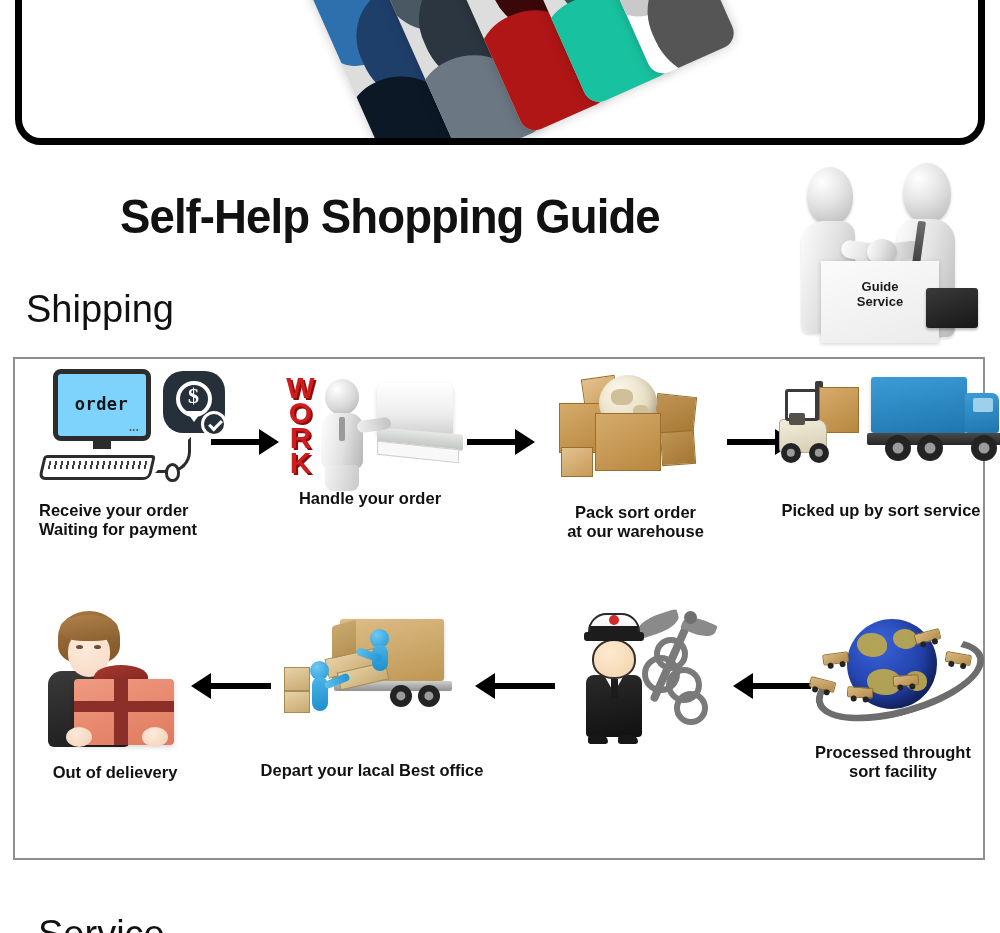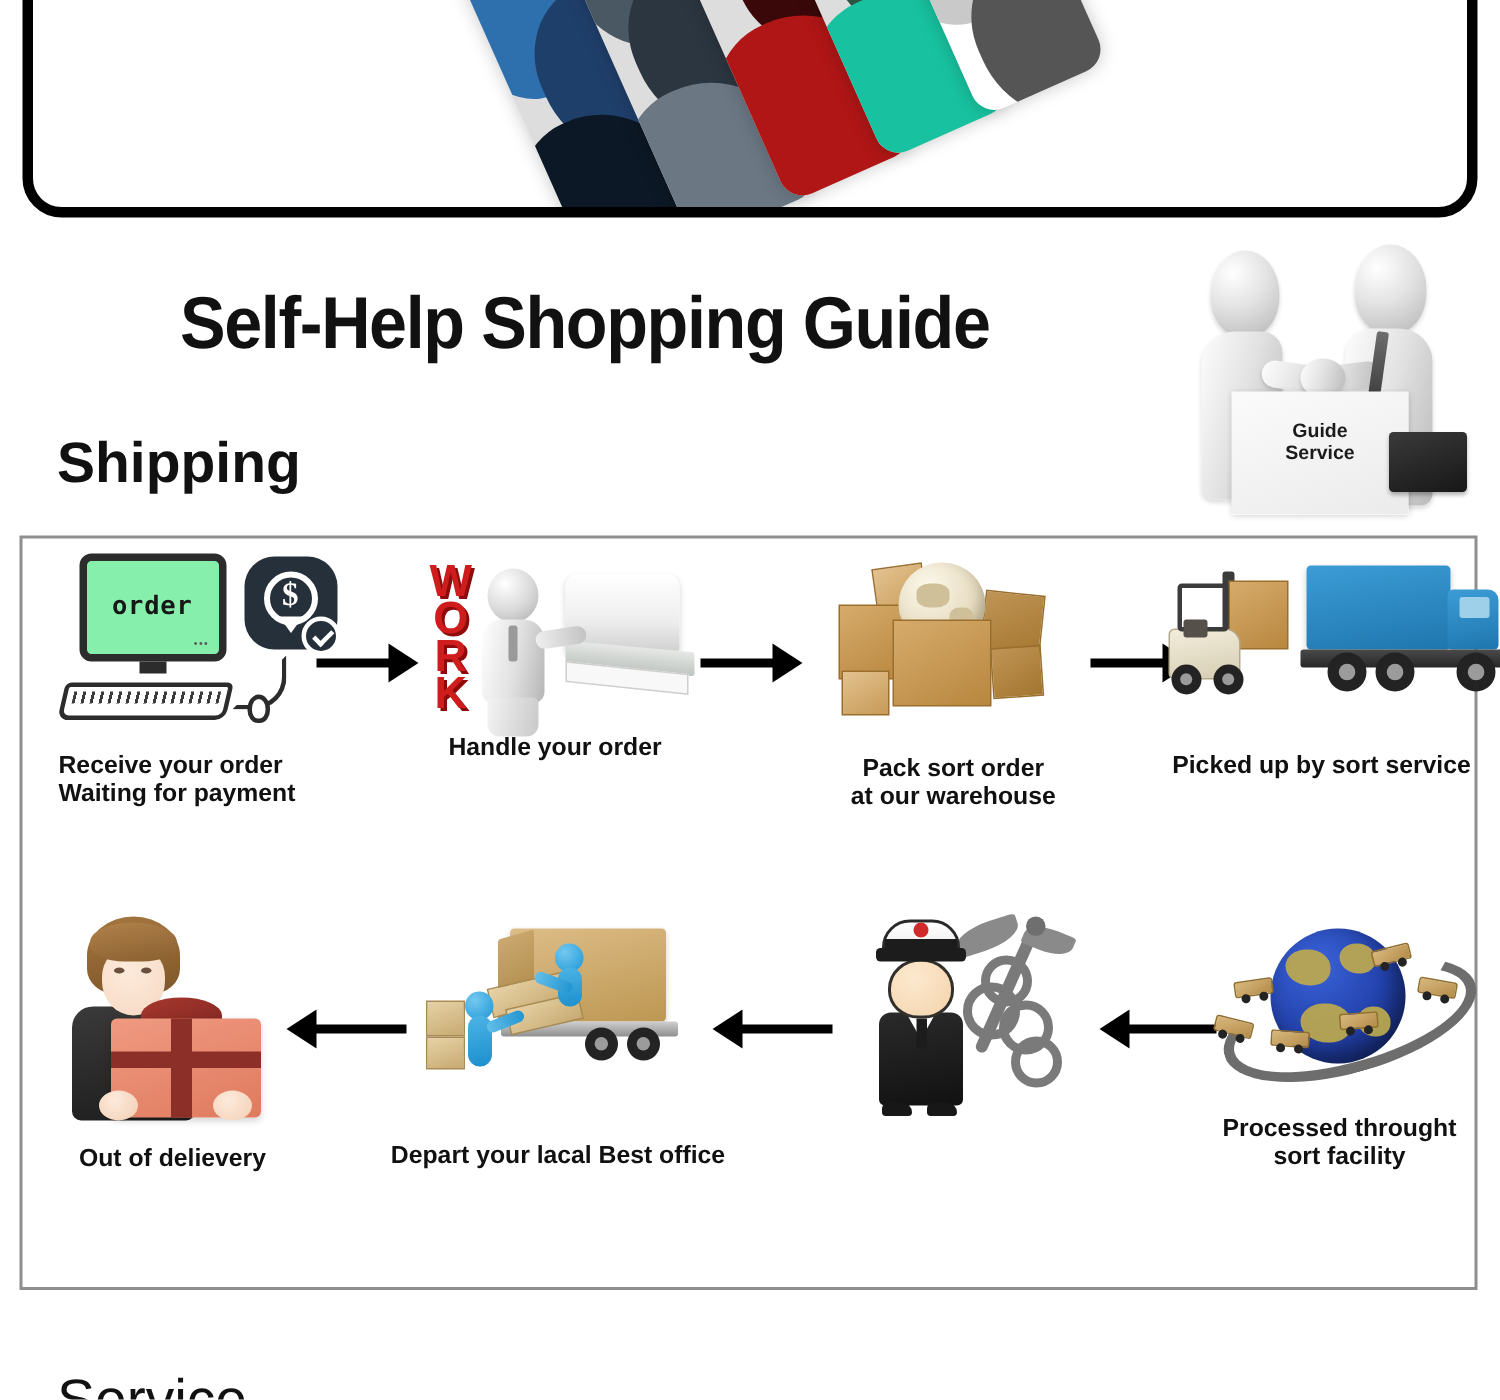--- a/index.html
+++ b/index.html
@@ -29,22 +29,22 @@
 
   
   #guide-title{
     position:absolute;left:120px;top:188px;
     font-size:49px;font-weight:bold;letter-spacing:-1px;
     font-family:"Liberation Sans","DejaVu Sans",sans-serif;
     color:#111;white-space:nowrap;
     transform:scaleX(.93);transform-origin:left center;
   }
   #shipping-heading{
-    position:absolute;left:38px;top:288px;
-    font-size:38px;font-weight:700;color:#111;white-space:nowrap;
+    position:absolute;left:26px;top:288px;
+    font-size:38px;font-weight:400;color:#111;white-space:nowrap;
   }
 
   
   #best-service-art{position:absolute;left:793px;top:163px;width:198px;height:188px;}
   .bs-head{position:absolute;border-radius:50% 50% 46% 46%;
     background:radial-gradient(circle at 32% 26%,#ffffff 0%,#e4e4e4 42%,#b4b4b4 100%);
     box-shadow:0 2px 3px rgba(0,0,0,.15);}
   .bs-body{position:absolute;
     background:linear-gradient(105deg,#fdfdfd 0%,#e2e2e2 48%,#b9b9b9 100%);
     box-shadow:0 2px 3px rgba(0,0,0,.13);}
@@ -83,21 +83,21 @@
   .arrow .shaft{position:absolute;top:10px;height:6px;background:#000;}
   .arrow .head{position:absolute;top:0;width:0;height:0;
     border-top:13px solid transparent;border-bottom:13px solid transparent;}
   .arrow.right .shaft{left:0;right:16px;}
   .arrow.right .head{right:0;border-left:20px solid #000;}
   .arrow.left .shaft{left:16px;right:0;}
   .arrow.left .head{left:0;border-right:20px solid #000;}
 
   
   .monitor{position:absolute;left:18px;top:2px;width:98px;height:72px;
-    border:5px solid #2c2c2c;border-radius:8px;background:#86efac;box-sizing:border-box;}
+    border:5px solid #2c2c2c;border-radius:8px;background:#7dd3fc;box-sizing:border-box;}
   .monitor .screen-text{position:absolute;left:0;top:20px;width:100%;text-align:center;
     font-size:17px;font-weight:bold;color:#171717;letter-spacing:.5px;
     font-family:"DejaVu Sans Mono","Liberation Mono",monospace;}
   .monitor .dots{position:absolute;right:6px;bottom:3px;font-size:7px;color:#555;letter-spacing:1px;}
   .mon-neck{position:absolute;left:58px;top:74px;width:18px;height:8px;background:#2c2c2c;}
   .keyboard{position:absolute;left:6px;top:88px;width:112px;height:25px;
     border:3px solid #2c2c2c;border-radius:4px 4px 7px 7px;background:#fff;box-sizing:border-box;
     transform:skewX(-13deg);}
   .kb-keys{position:absolute;left:4px;top:3px;right:4px;height:8px;
     background:repeating-linear-gradient(90deg,#3a3a3a 0 2px,transparent 2px 6px);}

